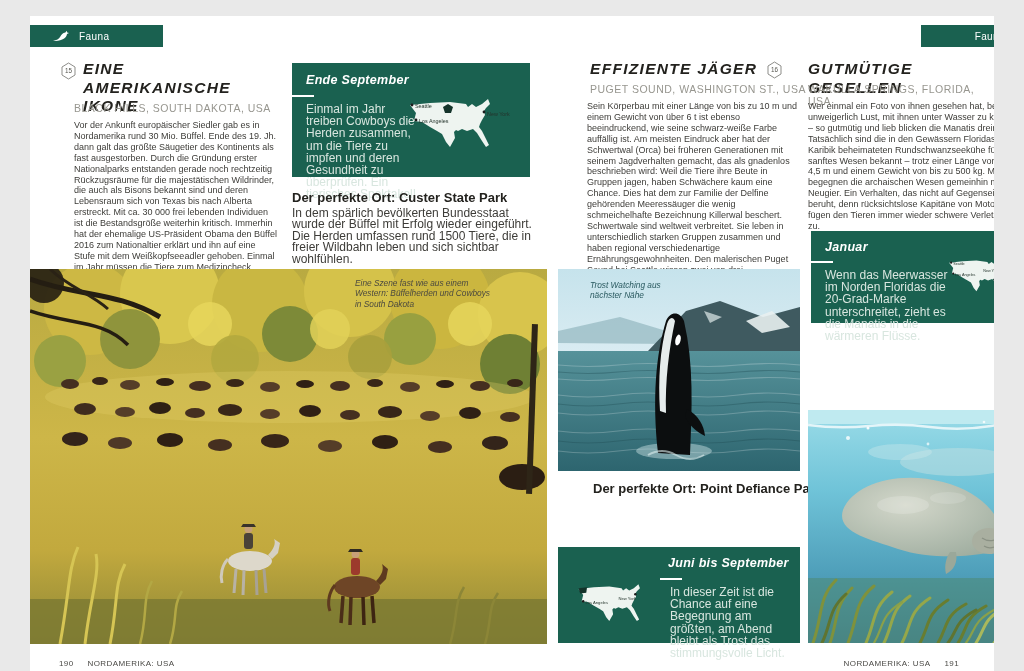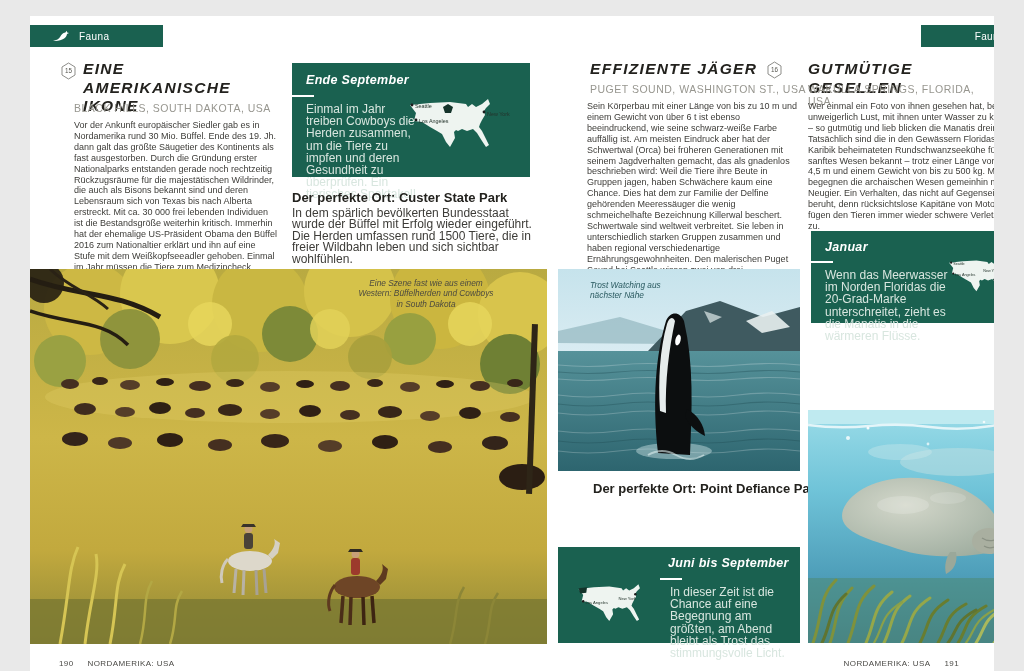--- a/index.html
+++ b/index.html
@@ -28,21 +28,21 @@
   .season-text{position:absolute;font-size:12px;line-height:12.2px;color:#d8e6df;}
   .map{position:absolute;}
   .map text{font-size:5.4px;fill:#24342c;font-family:"Liberation Sans",sans-serif;}
 
   .spot-heading{position:absolute;font-size:13px;font-weight:bold;color:var(--ink);line-height:14.5px;}
   .spot-text{position:absolute;font-size:12px;line-height:11.4px;color:var(--body);}
 
   .photo{position:absolute;overflow:hidden;}
   .photo svg{position:absolute;left:0;top:0;}
   .caption{position:absolute;font-style:italic;font-size:8.3px;line-height:10.4px;}
-  .caption.right{text-align:center;}
+  .caption.right{text-align:left;}
 
   .folio{position:absolute;top:643px;font-size:8px;letter-spacing:.4px;color:#4b4a46;display:flex;gap:14px;}
 </style>
 </head>
 <body>
 
 <svg width="0" height="0" style="position:absolute">
   <defs>
     <path id="usa-outline" d="M6,10 L26,8 46,7 62,9 64,12 68,9 72,12 78,9 84,4 86,9 82,13 80,16 81,20 78,25 76,29 75,32 78,36 82,44 85,50 82,52 78,46 73,38 69,34 63,36 58,34 54,36 52,35 50,37 51,43 46,52 42,47 38,39 33,36 26,32 18,27 10,26 12,18 Z"></path>
     <path id="bird-icon-path" d="M1,11 C4.5,10.2 7,9 8.2,6.8 C9.4,4.6 10.6,2.6 13.4,2.4 L14.6,0.8 15.2,2.4 17,2.9 15,4 C14.6,6.4 13.2,8.4 10.2,9.4 C7.6,10.3 4.2,11 1,11 Z"></path>

